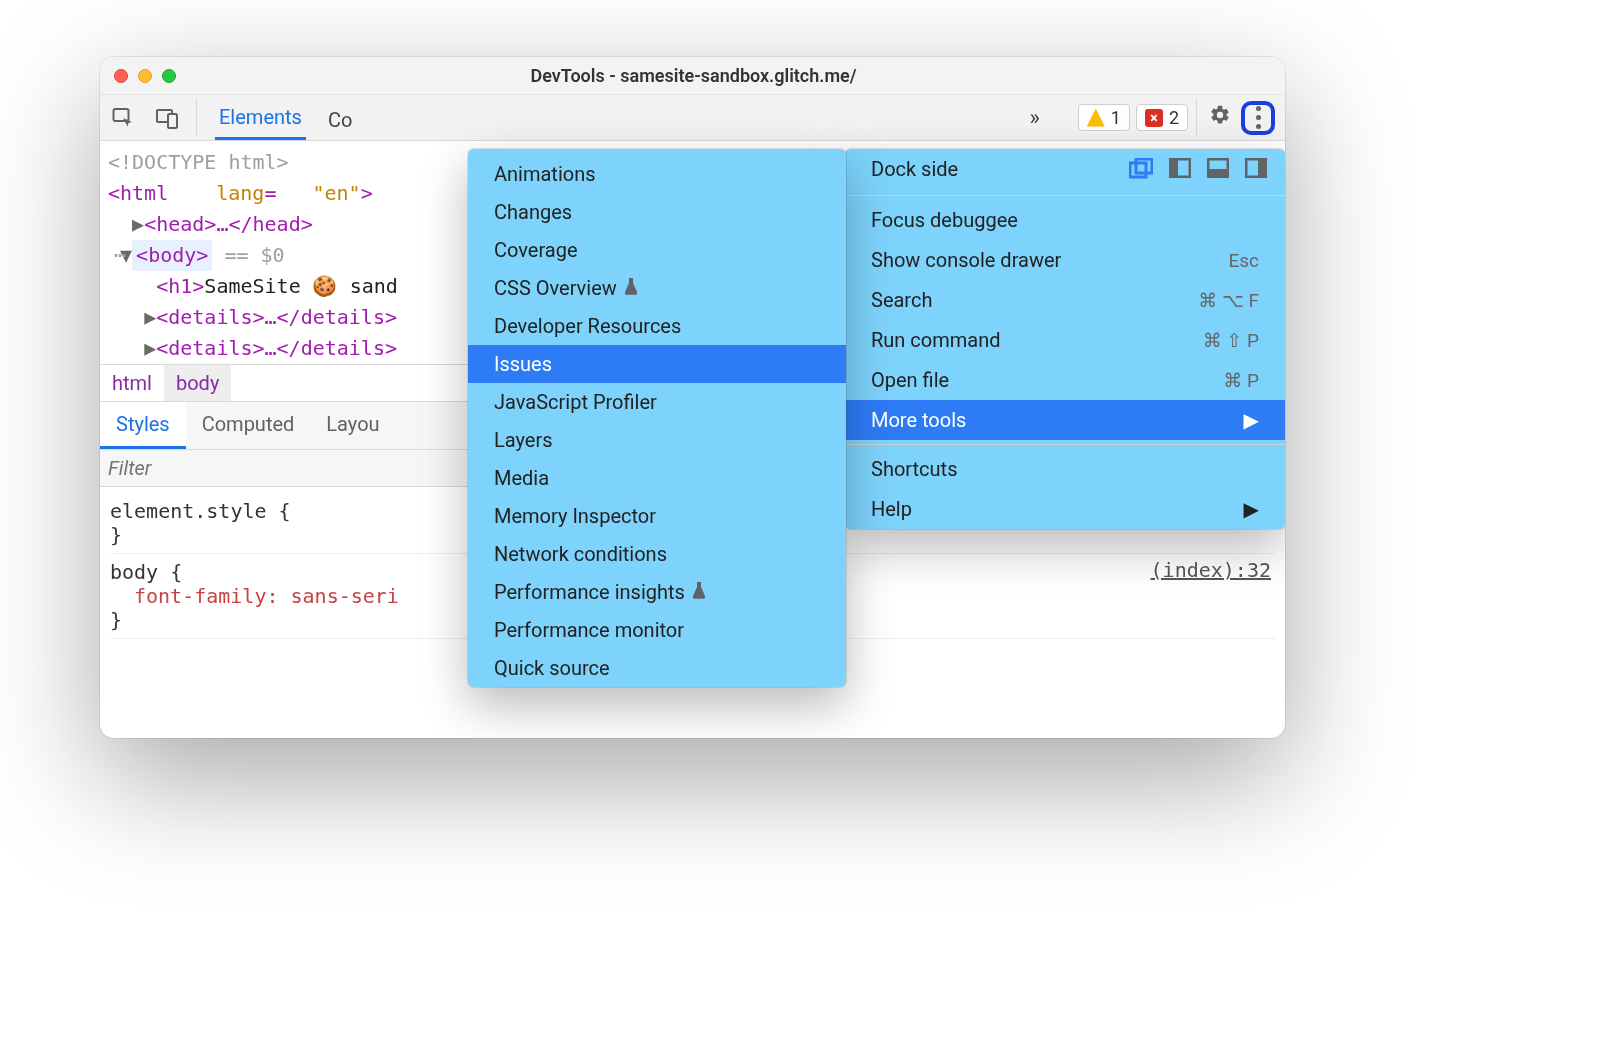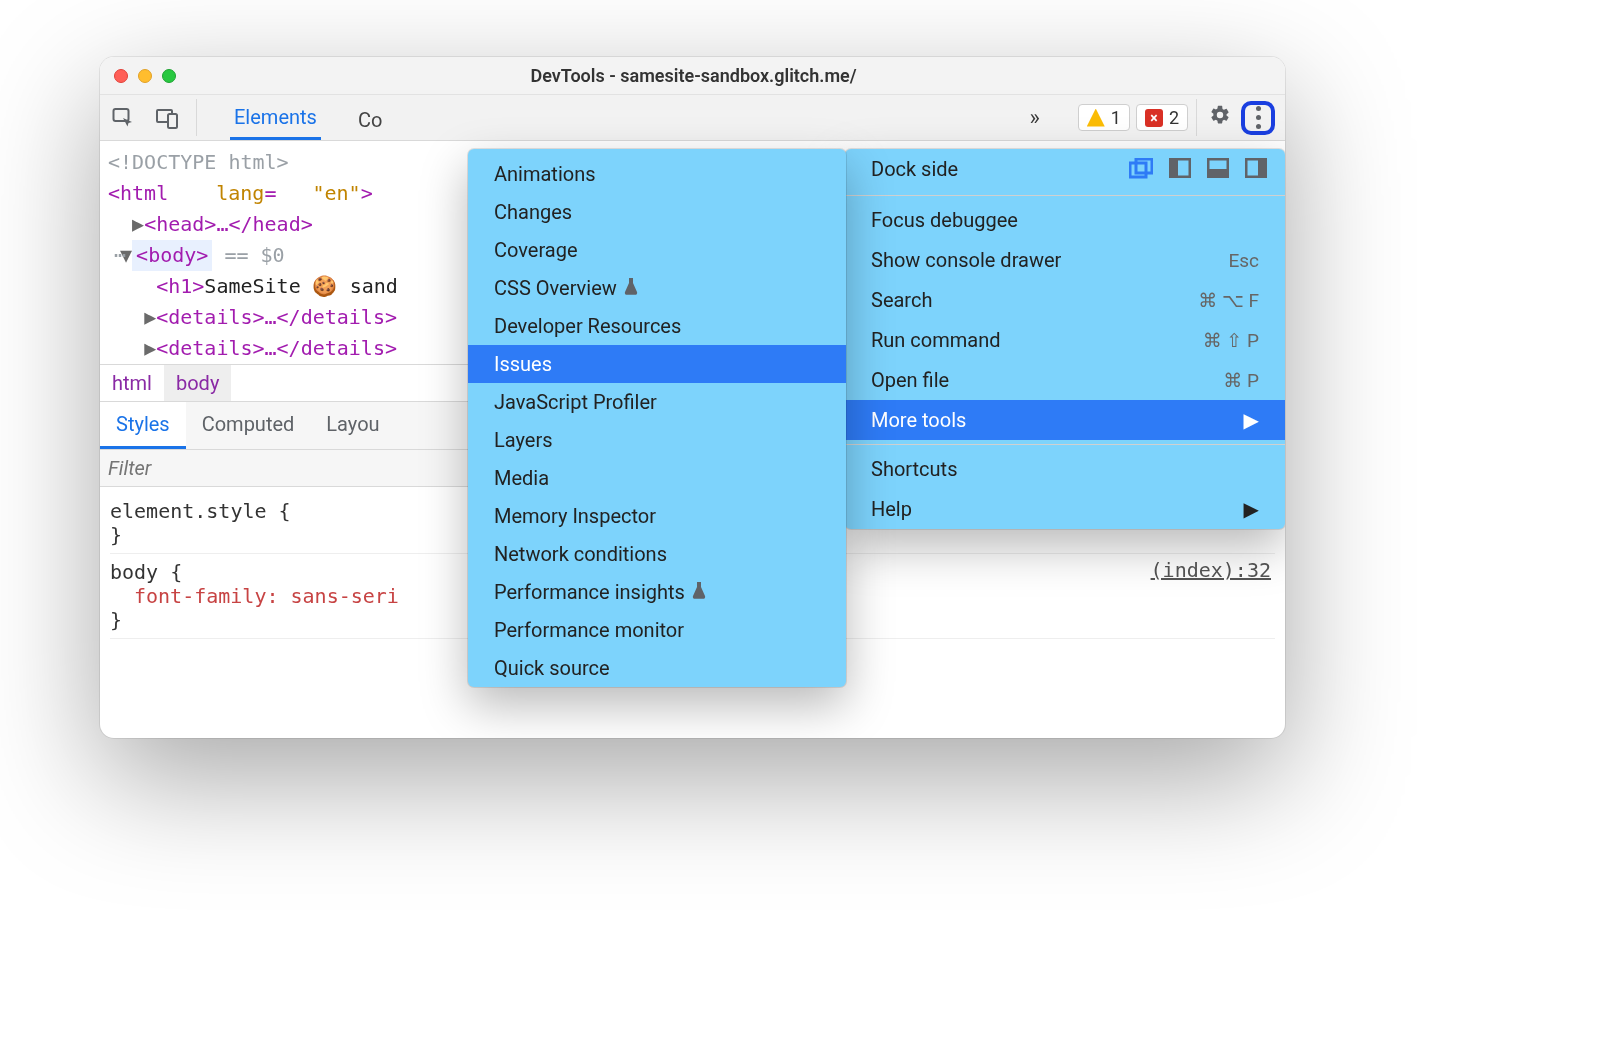--- a/index.html
+++ b/index.html
@@ -15,21 +15,21 @@
   .tl { width: 14px; height: 14px; border-radius: 50%; }
   .tl.red { background: #ff5f57; border: 1px solid #e14139; }
   .tl.yellow { background: #ffbd2e; border: 1px solid #e1a027; }
   .tl.green { background: #28c840; border: 1px solid #1fa233; }
   .title { flex: 1; text-align: center; font-weight: 600; color: #333; font-size: 18px; }
   .toolbar { height: 46px; background: #f2f2f2; border-bottom: 1px solid #d9d9d9; display: flex; align-items: stretch; }
   .tb-left { display: flex; align-items: center; padding: 0 6px; gap: 10px; }
   .iconbtn { width: 34px; height: 34px; display: flex; align-items: center; justify-content: center; color: #3a3a3a; border-radius: 4px; }
   .sep { width: 1px; background: #d9d9d9; align-self: stretch; margin: 4px 2px; }
   .tabstrip { display: flex; align-items: flex-end; gap: 18px; padding: 0 10px; font-size: 20px; color: #444; }
-  .tab { padding: 10px 4px 8px 4px; cursor: default; margin-left: 15px; }
+  .tab { padding: 10px 4px 8px 4px; cursor: default; }
   .tab.active { color: #1a73e8; border-bottom: 3px solid #1a73e8; }
   .tb-right { margin-left: auto; display: flex; align-items: center; gap: 6px; padding-right: 10px; }
   .chev { font-size: 22px; color: #3a3a3a; padding: 0 6px; }
   .badge { display: inline-flex; align-items: center; gap: 6px; border: 1px solid #cfcfcf; border-radius: 4px; padding: 2px 8px; font-size: 18px; color: #333; background: #fff; }
   .badge .ic { width: 18px; height: 18px; display: inline-block; }
   .warn { background: #fbbc04; clip-path: polygon(50% 0,100% 100%,0 100%); }
   .errbox { width: 18px; height: 18px; background: #d93025; border-radius: 3px; position: relative; }
   .errbox::after { content: "×"; color: #fff; font-weight: 700; position: absolute; inset: 0; display: flex; align-items: center; justify-content: center; font-size: 14px; }
   .gear { color: #606368; font-size: 22px; padding: 0 4px; }
   .kebab { width: 34px; height: 34px; display: flex; align-items: center; justify-content: center; border: 4px solid #1a3fe0; border-radius: 10px; }

